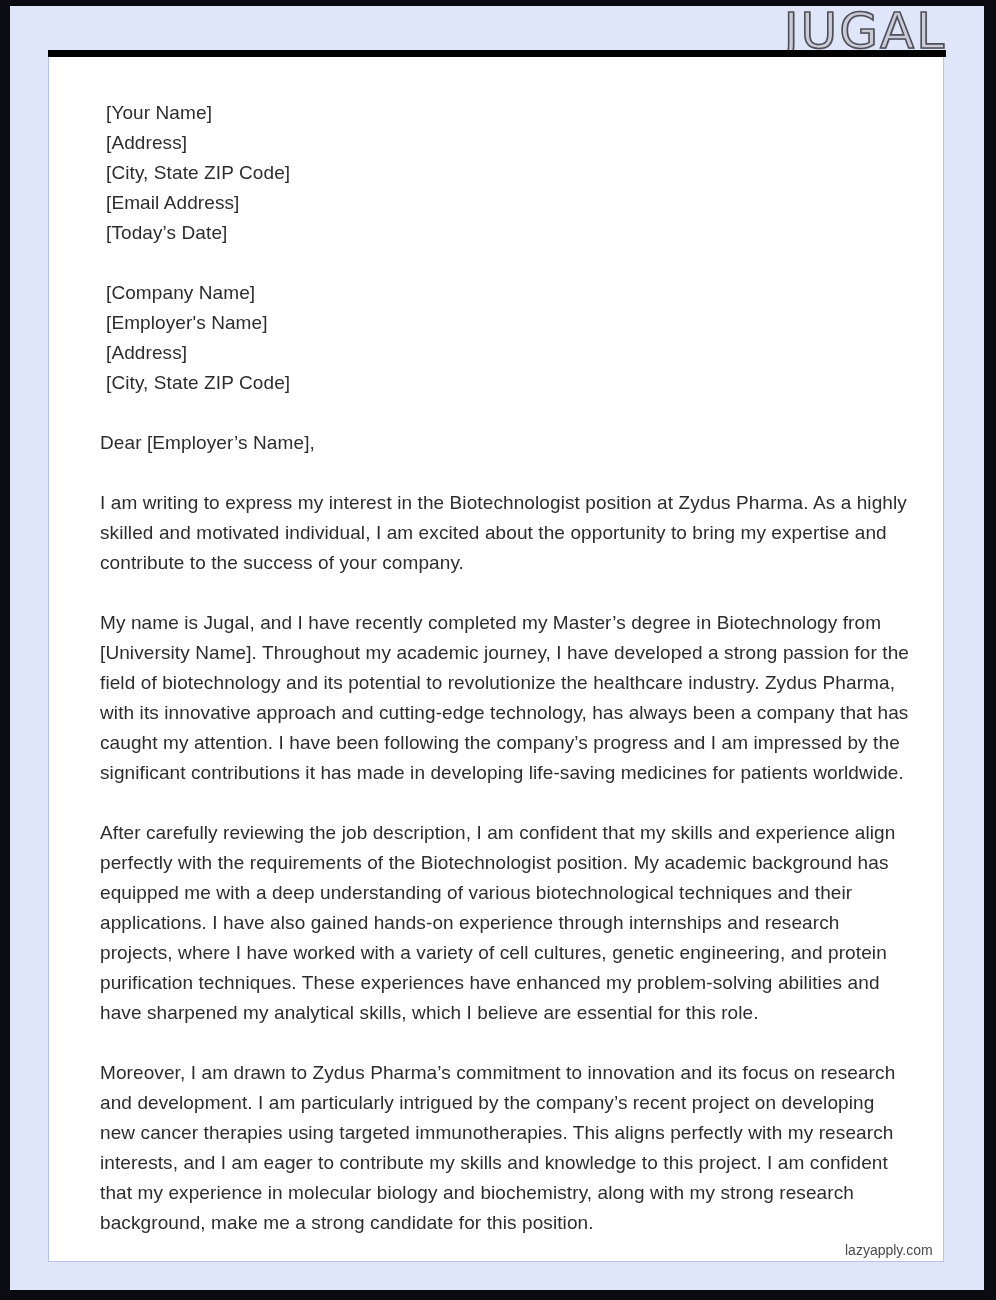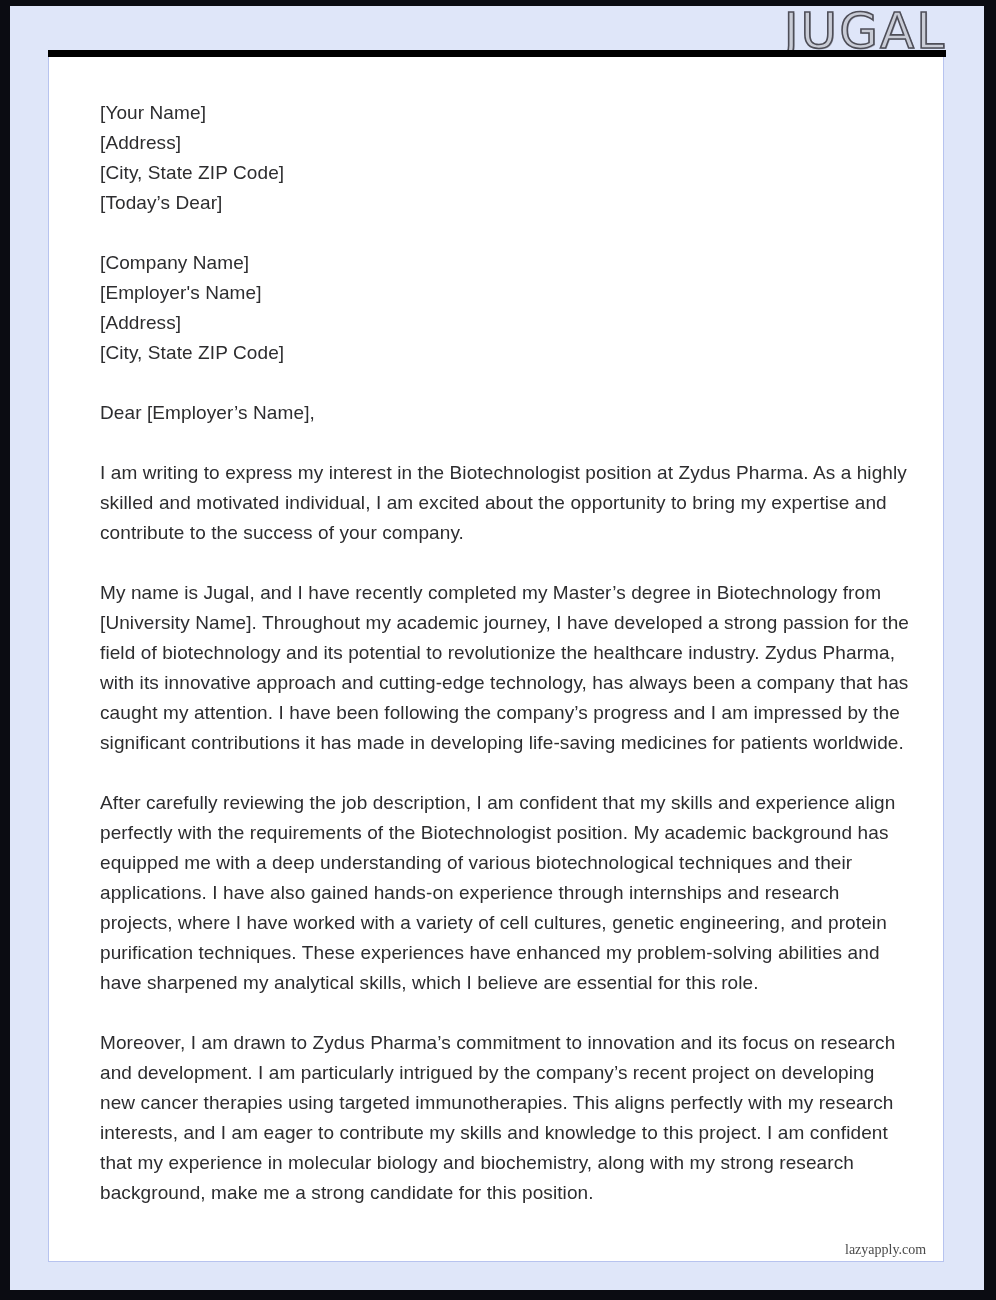--- a/index.html
+++ b/index.html
@@ -55,51 +55,51 @@
   .letter {
     position: absolute;
     left: 90px;
     top: 92px;
     width: 812px;
     font-size: 19px;
     line-height: 30px;
     color: #2d2d2f;
     letter-spacing: 0.1px;
   }
-  .block { margin: 0 0 30px 0; }
+  .block { margin: 0 0 30px 6px; }
   .block div { min-height: 30px; }
   .para { margin: 0 0 30px 0; }
   .watermark {
     position: absolute;
     left: 835px;
     top: 1236px;
     font-size: 14px;
     line-height: 16px;
     color: #4a4a4a;
-    font-family: Liberation Serif, serif;
   }
 </style>
 </head>
 <body>
 
 <div class="canvas">
 
   <div class="logo">JUGAL</div>
 
   <div class="top-bar"></div>
 
   <div class="sheet"></div>
 
   <div class="letter">
 
     <div class="block">
       <div>[Your Name]</div>
       <div>[Address]</div>
       <div>[City, State ZIP Code]</div>
-      <div>[Today’s Dear]</div>
+      <div>[Email Address]</div>
+      <div>[Today’s Date]</div>
     </div>
 
     <div class="block">
       <div>[Company Name]</div>
       <div>[Employer's Name]</div>
       <div>[Address]</div>
       <div>[City, State ZIP Code]</div>
     </div>
 
     <div class="para">Dear [Employer’s Name],</div>

